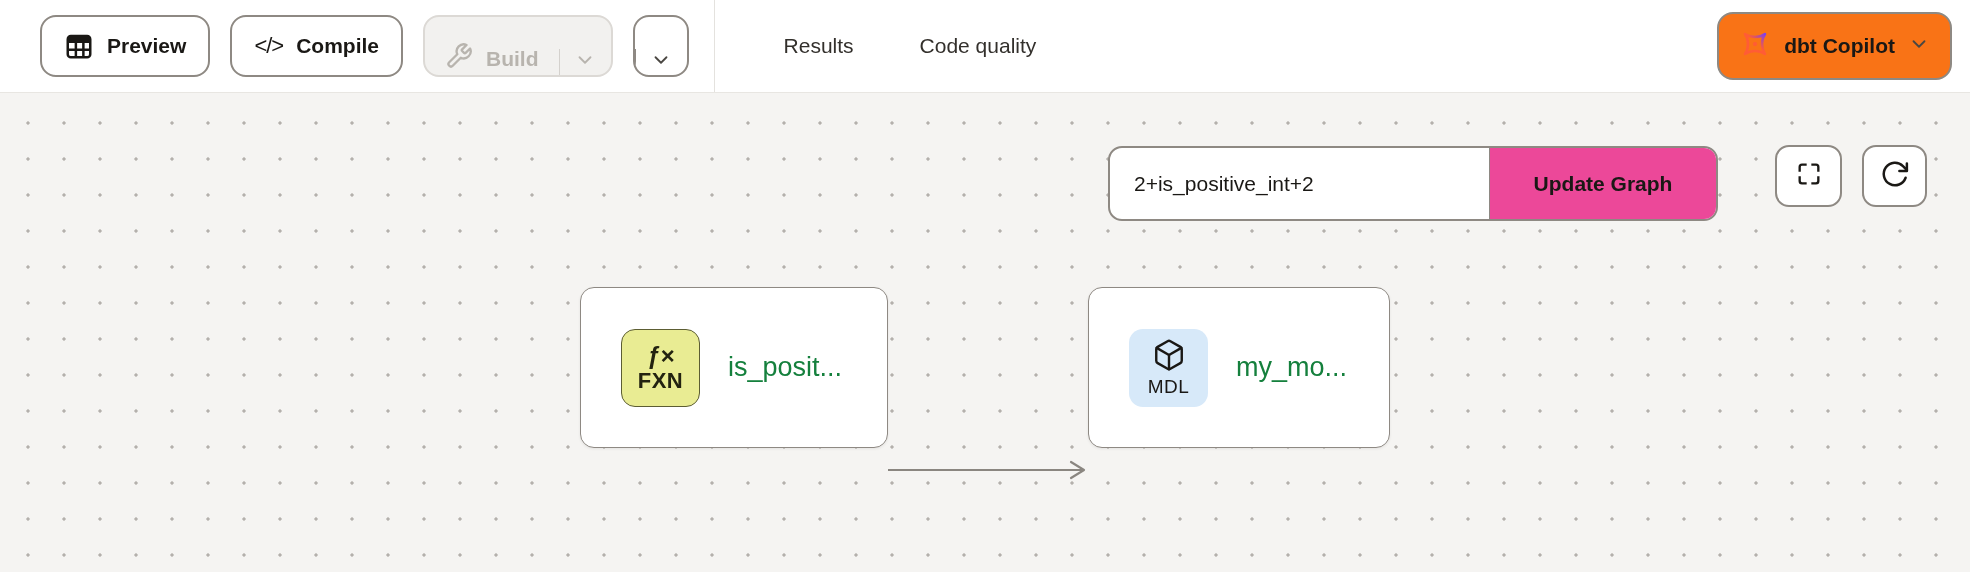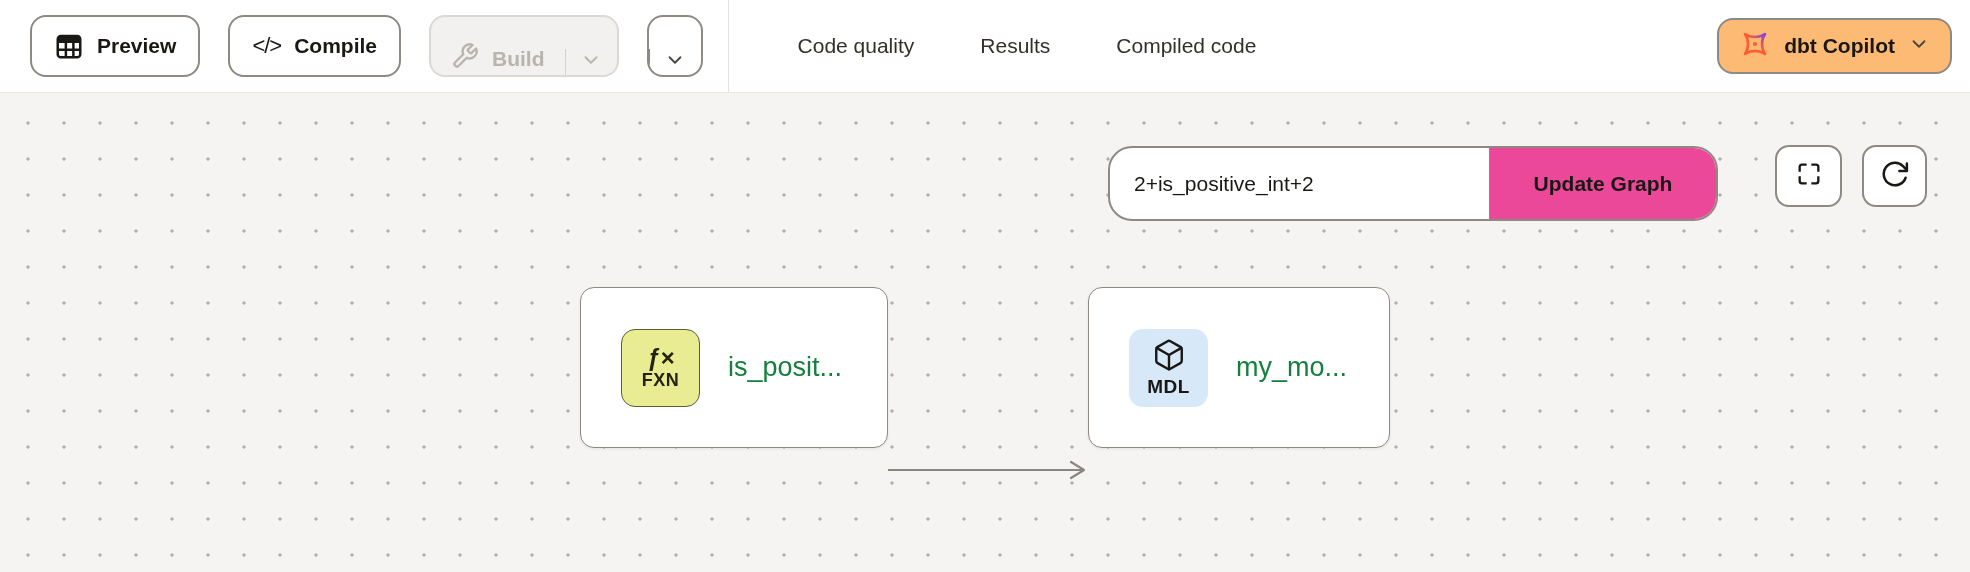--- a/index.html
+++ b/index.html
@@ -4,21 +4,21 @@
 <style>
   * { margin:0; padding:0; box-sizing:border-box; }
   html,body { width:1970px; height:572px; overflow:hidden;
     font-family:"Liberation Sans", sans-serif; background:#fff; }
 
   
   .toolbar {
     height:93px; background:#ffffff; border-bottom:1px solid #e8e6e2;
     display:flex; align-items:stretch; position:relative;
   }
-  .btn-row { display:flex; align-items:center; padding-left:30px; gap:28px; }
+  .btn-row { display:flex; align-items:center; padding-left:40px; gap:20px; }
   .btn {
     height:62px; display:flex; align-items:center; gap:13px;
     background:#fff; border:2px solid #8e8983; border-radius:16px;
     padding:0 22px; font-size:21px; font-weight:600; color:#1a1815;
     cursor:pointer; white-space:nowrap;
   }
   .btn svg { display:block; }
   .split {
     height:62px; display:flex; align-items:flex-end;
     border:2px solid #8e8983; border-radius:16px; background:#fff;
@@ -44,35 +44,35 @@
     position:relative; display:flex; align-items:center;
     padding:0 33px; font-size:21px; color:#33302c; cursor:pointer;
   }
   .tab.active::after {
     content:""; position:absolute; left:0; right:0; bottom:0;
     height:5px; background:#8a8680; border-radius:3px;
   }
 
   .copilot-wrap { margin-left:auto; display:flex; align-items:center; padding-right:18px; }
   .copilot-btn {
-    height:56px; display:flex; align-items:center; gap:13px;
-    border:2px solid #8e8983; border-radius:16px; background:#fdba74;
+    height:68px; display:flex; align-items:center; gap:13px;
+    border:2px solid #8e8983; border-radius:16px; background:#f97316;
     padding:0 20px; font-size:21px; font-weight:700; color:#1a1815; cursor:pointer;
   }
 
   
   .canvas {
     position:relative; height:479px; background-color:#f5f4f2;
     background-image:radial-gradient(circle, #b4b0ac 1.5px, transparent 1.7px);
     background-size:36px 36px; background-position:10px 12px;
   }
 
   .graph-controls {
     position:absolute; left:1108px; top:53px; width:610px; height:75px;
-    background:#fff; border:2px solid #8e8983; border-radius:24px;
+    background:#fff; border:2px solid #8e8983; border-radius:14px;
     display:flex; align-items:stretch; overflow:hidden;
   }
   .selector-input {
     flex:1; border:none; outline:none; background:transparent;
     font-family:"Liberation Sans", sans-serif;
     font-size:21px; color:#1a1815; padding:0 0 0 24px;
   }
   .controls-divider { width:1px; background:#8e8983; }
   .update-graph-btn {
     width:226px; display:flex; align-items:center; justify-content:center;
@@ -97,23 +97,23 @@
   .node-fxn { left:580px;  width:308px; }
   .node-mdl { left:1088px; width:302px; }
 
   .badge {
     width:79px; height:78px; border-radius:14px; flex-shrink:0;
     display:flex; flex-direction:column; align-items:center; justify-content:center;
     line-height:1.05;
   }
   .badge-fxn { background:#e9ec93; border:1.5px solid #5c5d33; color:#232310; }
   .badge-fxn .glyph { font-size:24px; font-weight:600; font-style:italic; }
-  .badge-fxn .code  { font-size:18px; font-weight:600; letter-spacing:0.5px; }
+  .badge-fxn .code  { font-size:22px; font-weight:600; letter-spacing:0.5px; }
   .badge-mdl { background:#d7e9f9; color:#1a1815; }
-  .badge-mdl .code  { font-size:19px; font-weight:700; margin-top:2px; letter-spacing:0.5px; }
+  .badge-mdl .code  { font-size:19px; font-weight:400; margin-top:2px; letter-spacing:0.5px; }
 
   .node-label { font-size:27px; color:#15803d; margin-left:28px; white-space:nowrap; }
 
   .edge { position:absolute; left:888px; top:366px; }
 </style>
 </head>
 <body>
 
 <div class="toolbar">
 
@@ -163,27 +163,24 @@
             </svg>
         </span>
       </div>
     </div>
   </div>
 
   <div class="v-divider"></div>
 
   <div class="tabs">
     <div class="tab">
+      <span>Results</span>
+    </div>
+    <div class="tab">
       <span>Code quality</span>
-    </div>
-    <div class="tab">
-      <span>Results</span>
-    </div>
-    <div class="tab">
-      <span>Compiled code</span>
     </div>
   </div>
 
   <div class="copilot-wrap">
     <button class="copilot-btn">
       <span>
         <svg width="32" height="32" viewBox="0 0 32 32">
           <defs>
             <linearGradient id="copilotGrad" x1="0" y1="1" x2="1" y2="0">
               <stop offset="0" stop-color="#ff5c35"></stop>

